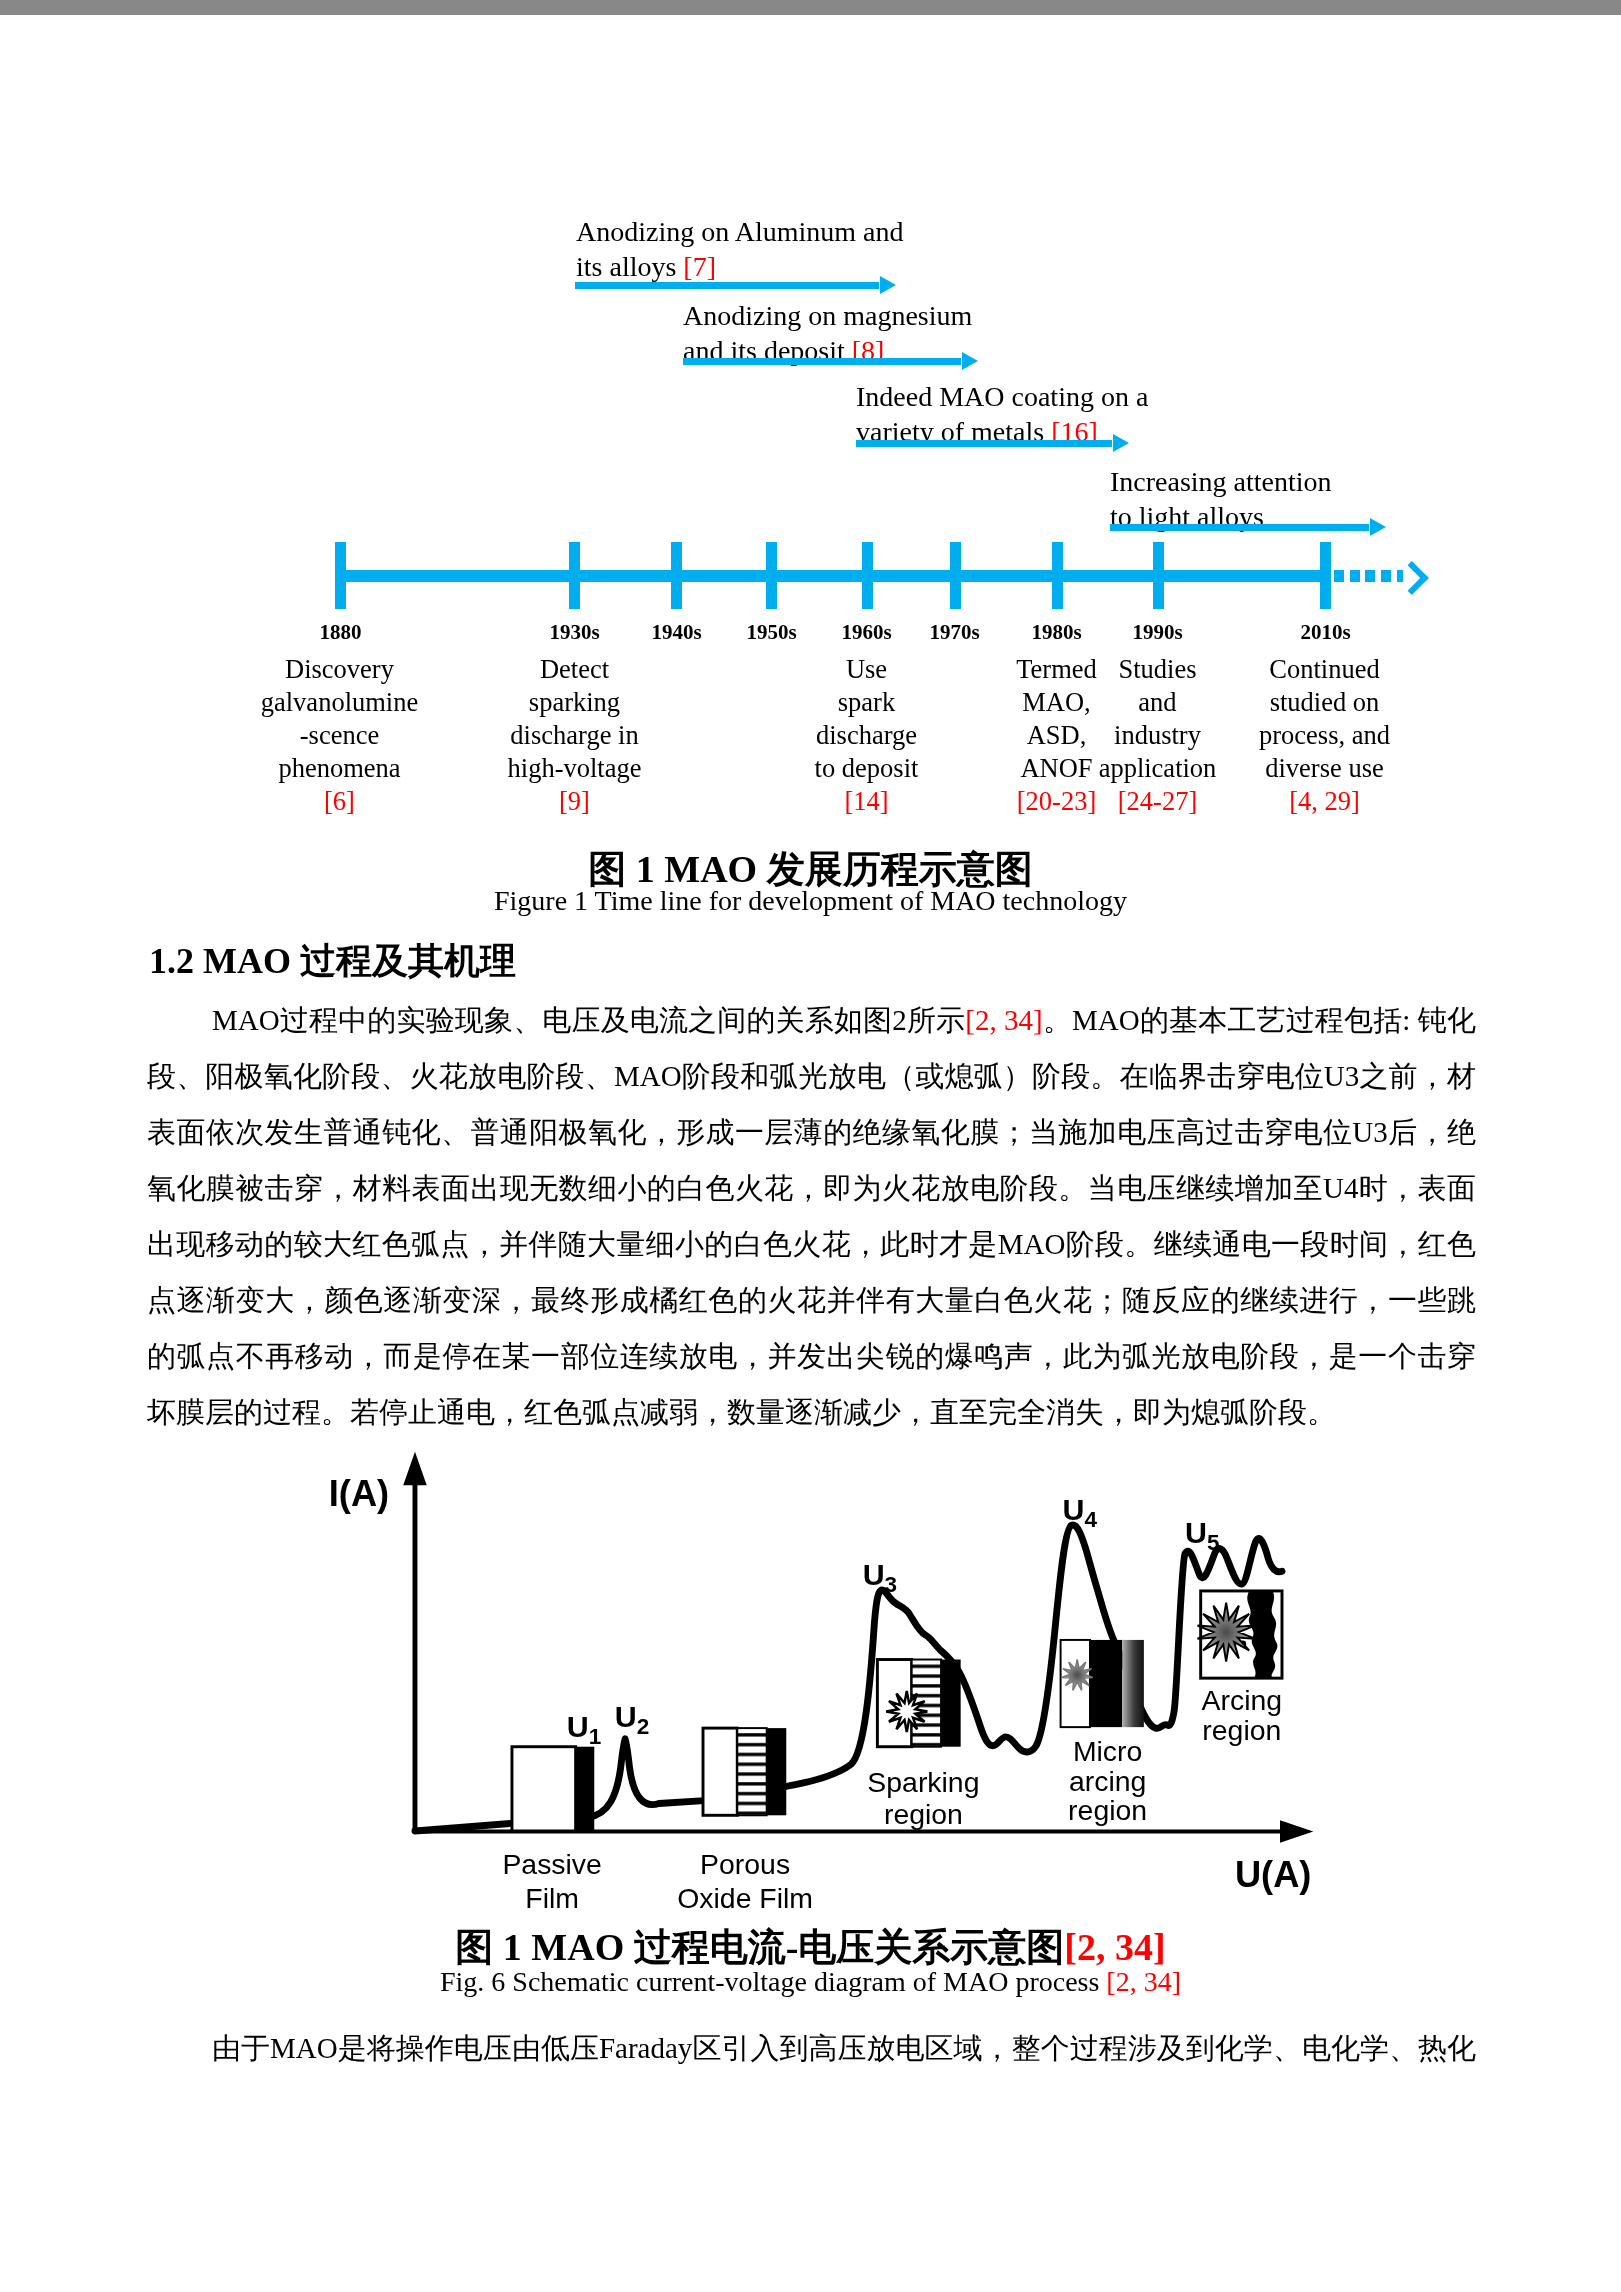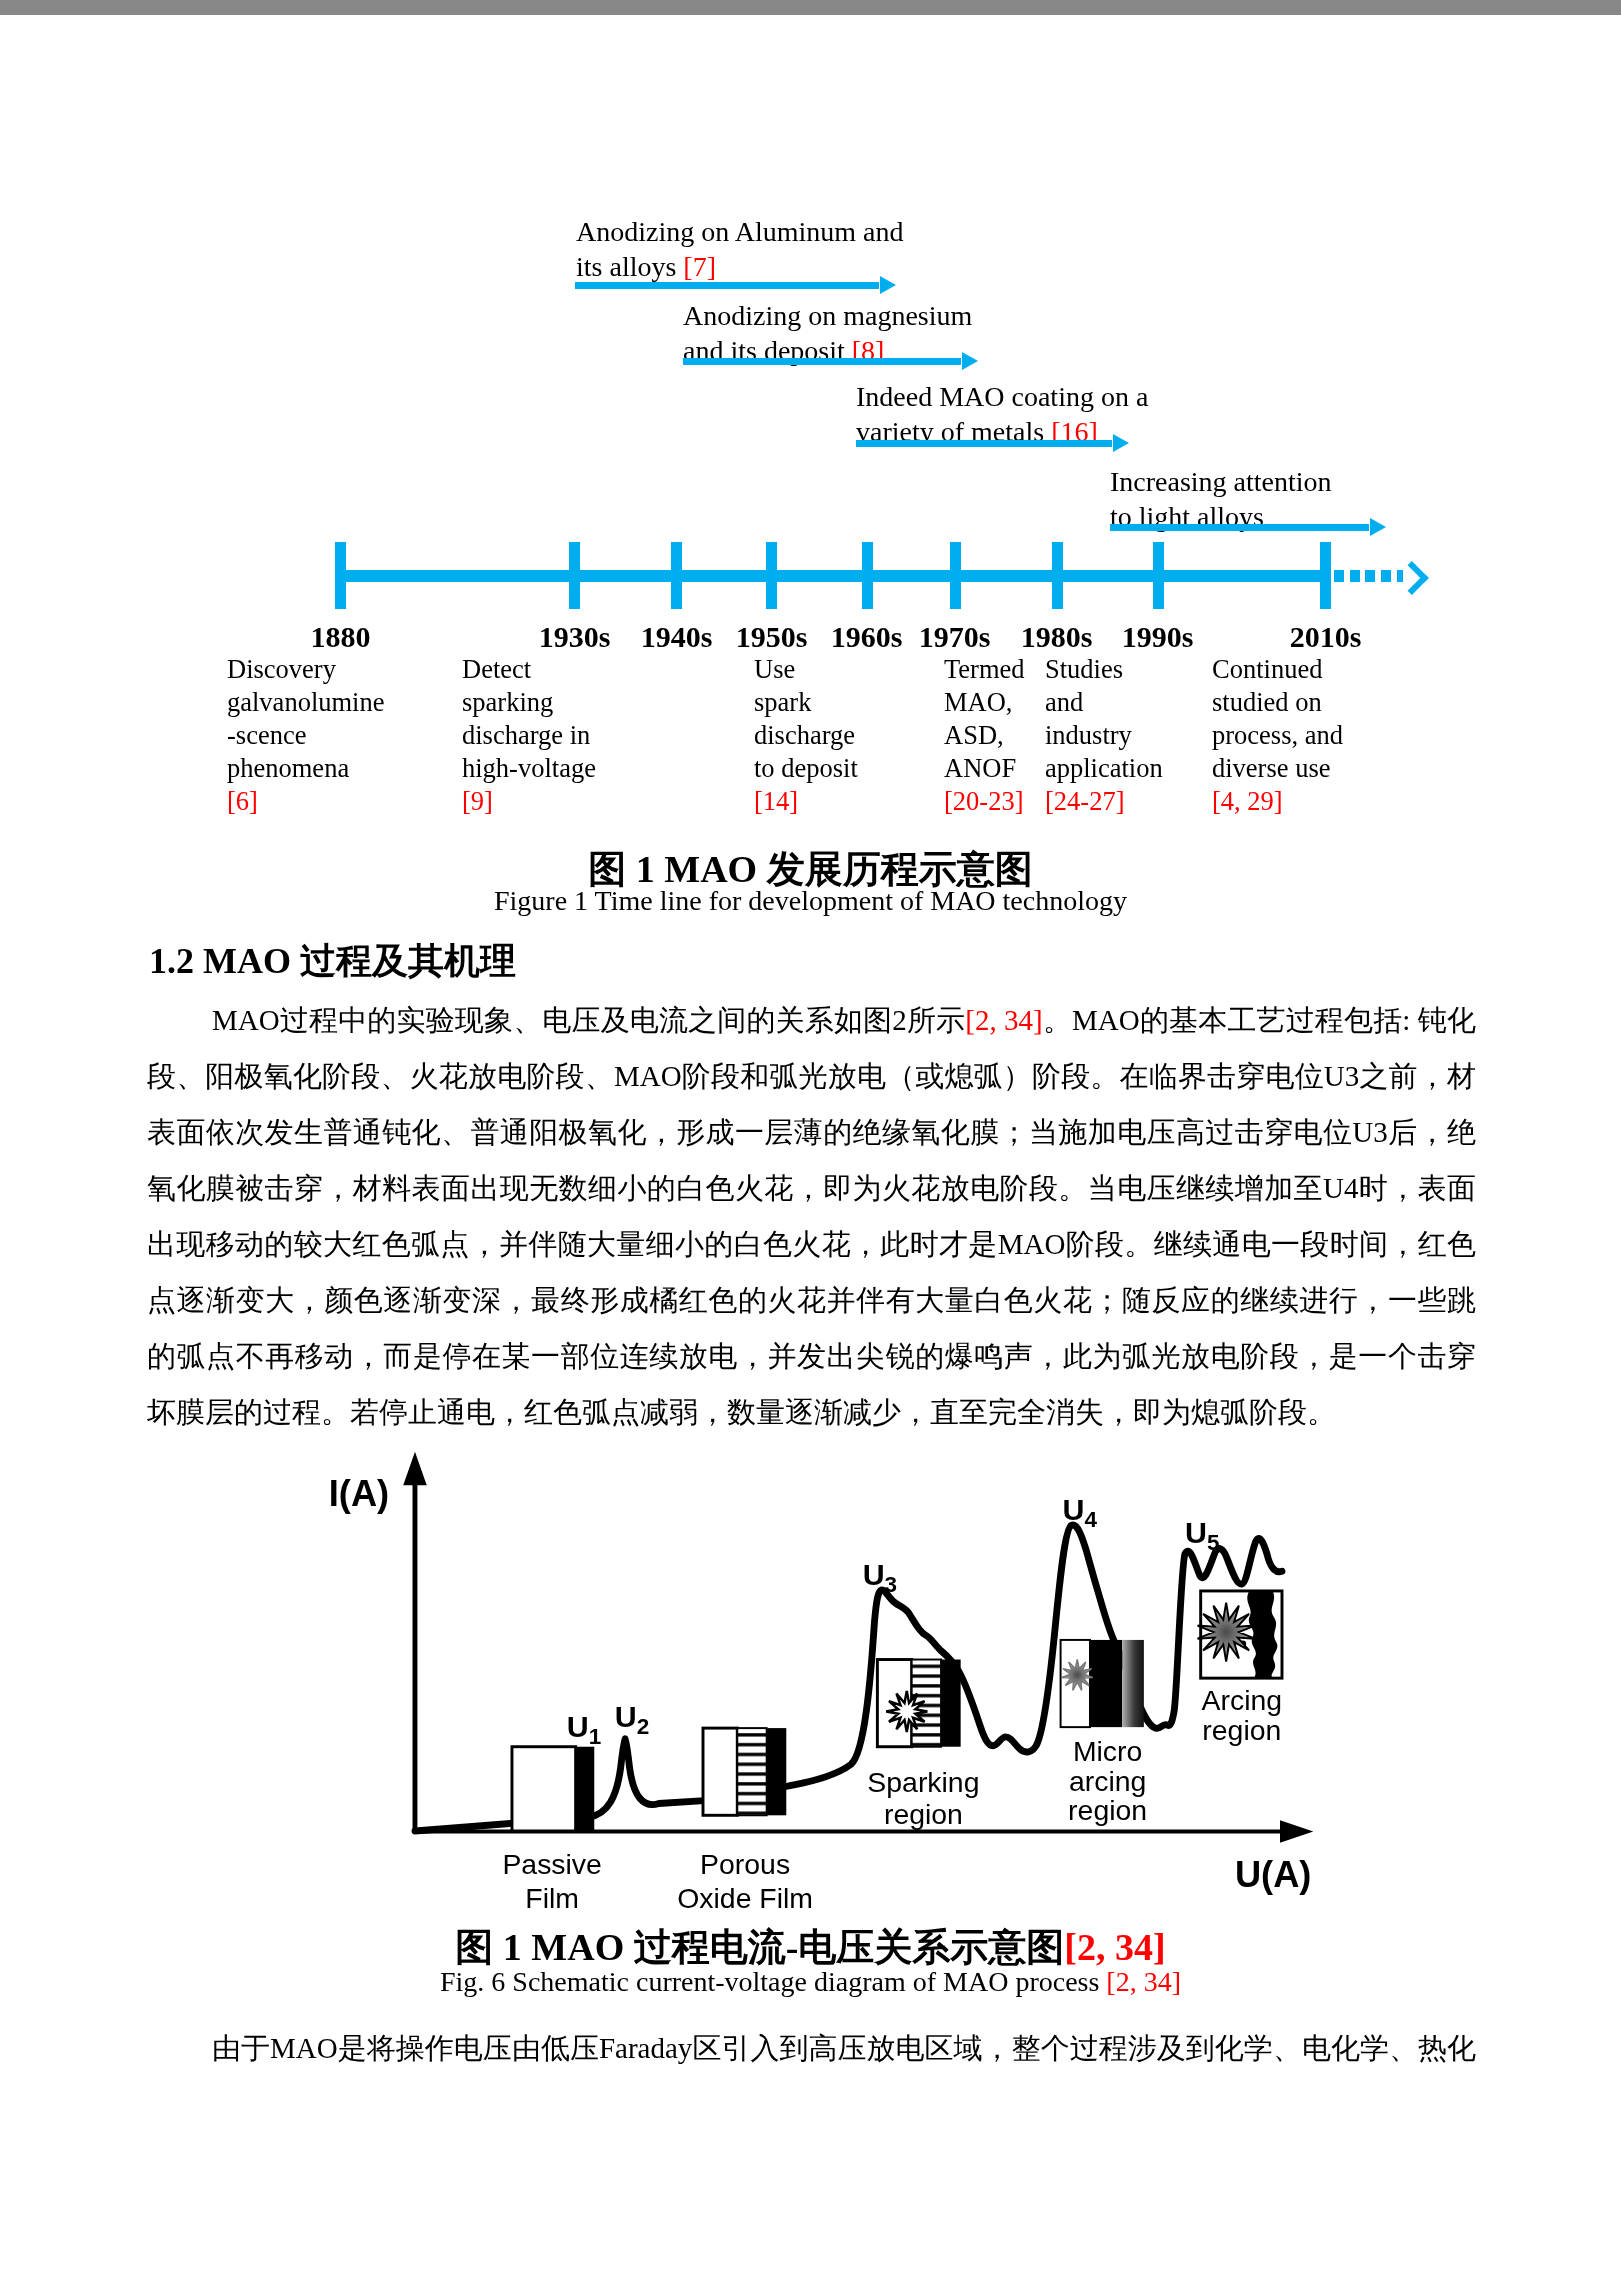--- a/index.html
+++ b/index.html
@@ -15,22 +15,22 @@
   .barrow{position:absolute;height:6.9px;background:#00aeef;}
   .barrow::after{
     content:"";position:absolute;right:-16.7px;top:-5.9px;
     border-left:16.7px solid #00aeef;border-top:9.3px solid transparent;border-bottom:9.3px solid transparent;
   }
   .axis{position:absolute;height:11.8px;background:#00aeef;}
   .axis-dash{position:absolute;height:11.8px;
     background:repeating-linear-gradient(90deg,#00aeef 0 9.8px,transparent 9.8px 15.7px);}
   .chev{position:absolute;width:17.6px;height:17.6px;border-top:6.9px solid #00aeef;border-right:6.9px solid #00aeef;transform:rotate(45deg);}
   .tick{position:absolute;width:10.8px;height:67px;background:#00aeef;}
-  .tl-year{position:absolute;width:157px;top:605px;text-align:center;font-weight:bold;font-size:30px;white-space:nowrap;}
-  .tl-desc{position:absolute;width:225px;top:638px;text-align:left;font-size:26.5px;line-height:33px;}
+  .tl-year{position:absolute;width:157px;top:605px;text-align:center;font-weight:bold;font-size:21px;white-space:nowrap;}
+  .tl-desc{position:absolute;width:225px;top:638px;text-align:center;font-size:26.5px;line-height:33px;}
   
   .cap-zh{position:absolute;left:0;width:1621px;text-align:center;font-size:38px;font-weight:bold;white-space:nowrap;}
   .cap-en{position:absolute;left:0;width:1621px;text-align:center;font-size:28px;white-space:nowrap;}
   .heading{position:absolute;left:149px;top:922px;font-size:36px;font-weight:bold;white-space:nowrap;}
   .para{position:absolute;left:147px;width:1329px;font-size:29px;}
   .para .pline{height:56px;line-height:56px;text-align:justify;text-align-last:justify;overflow:hidden;}
   .para .pline.first{text-indent:65px;}
   .para .pline.last{text-align-last:left;}
   
   svg text{font-family:"Liberation Sans","DejaVu Sans",sans-serif;fill:#000;}

